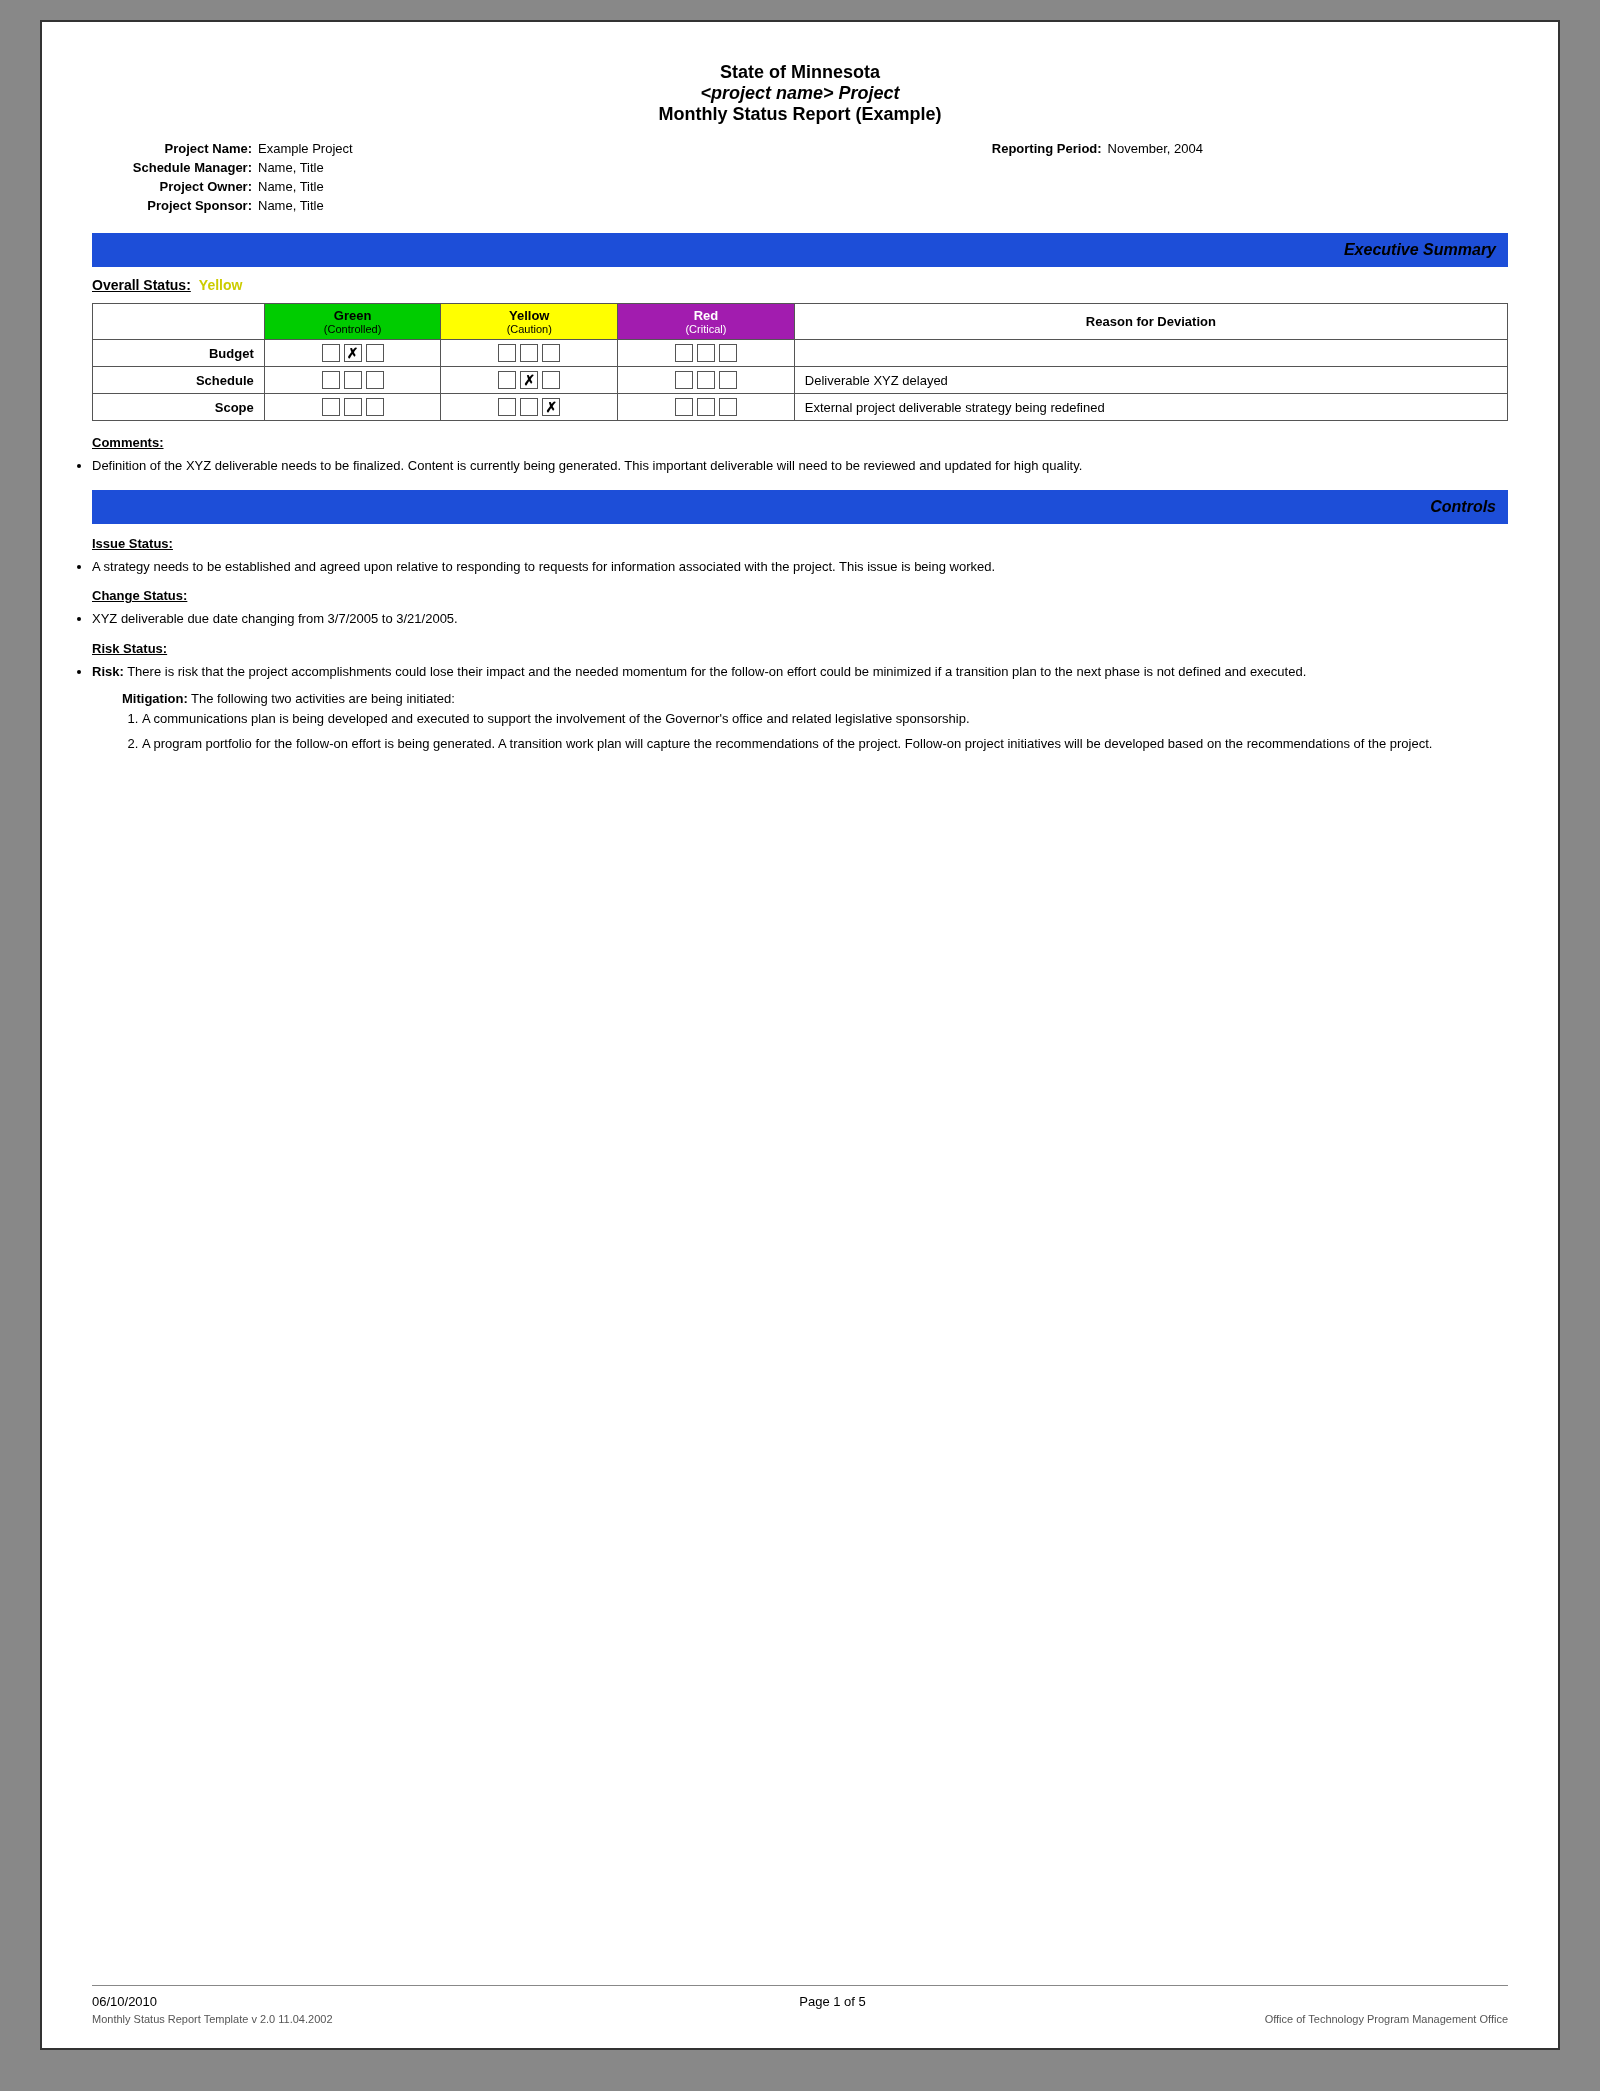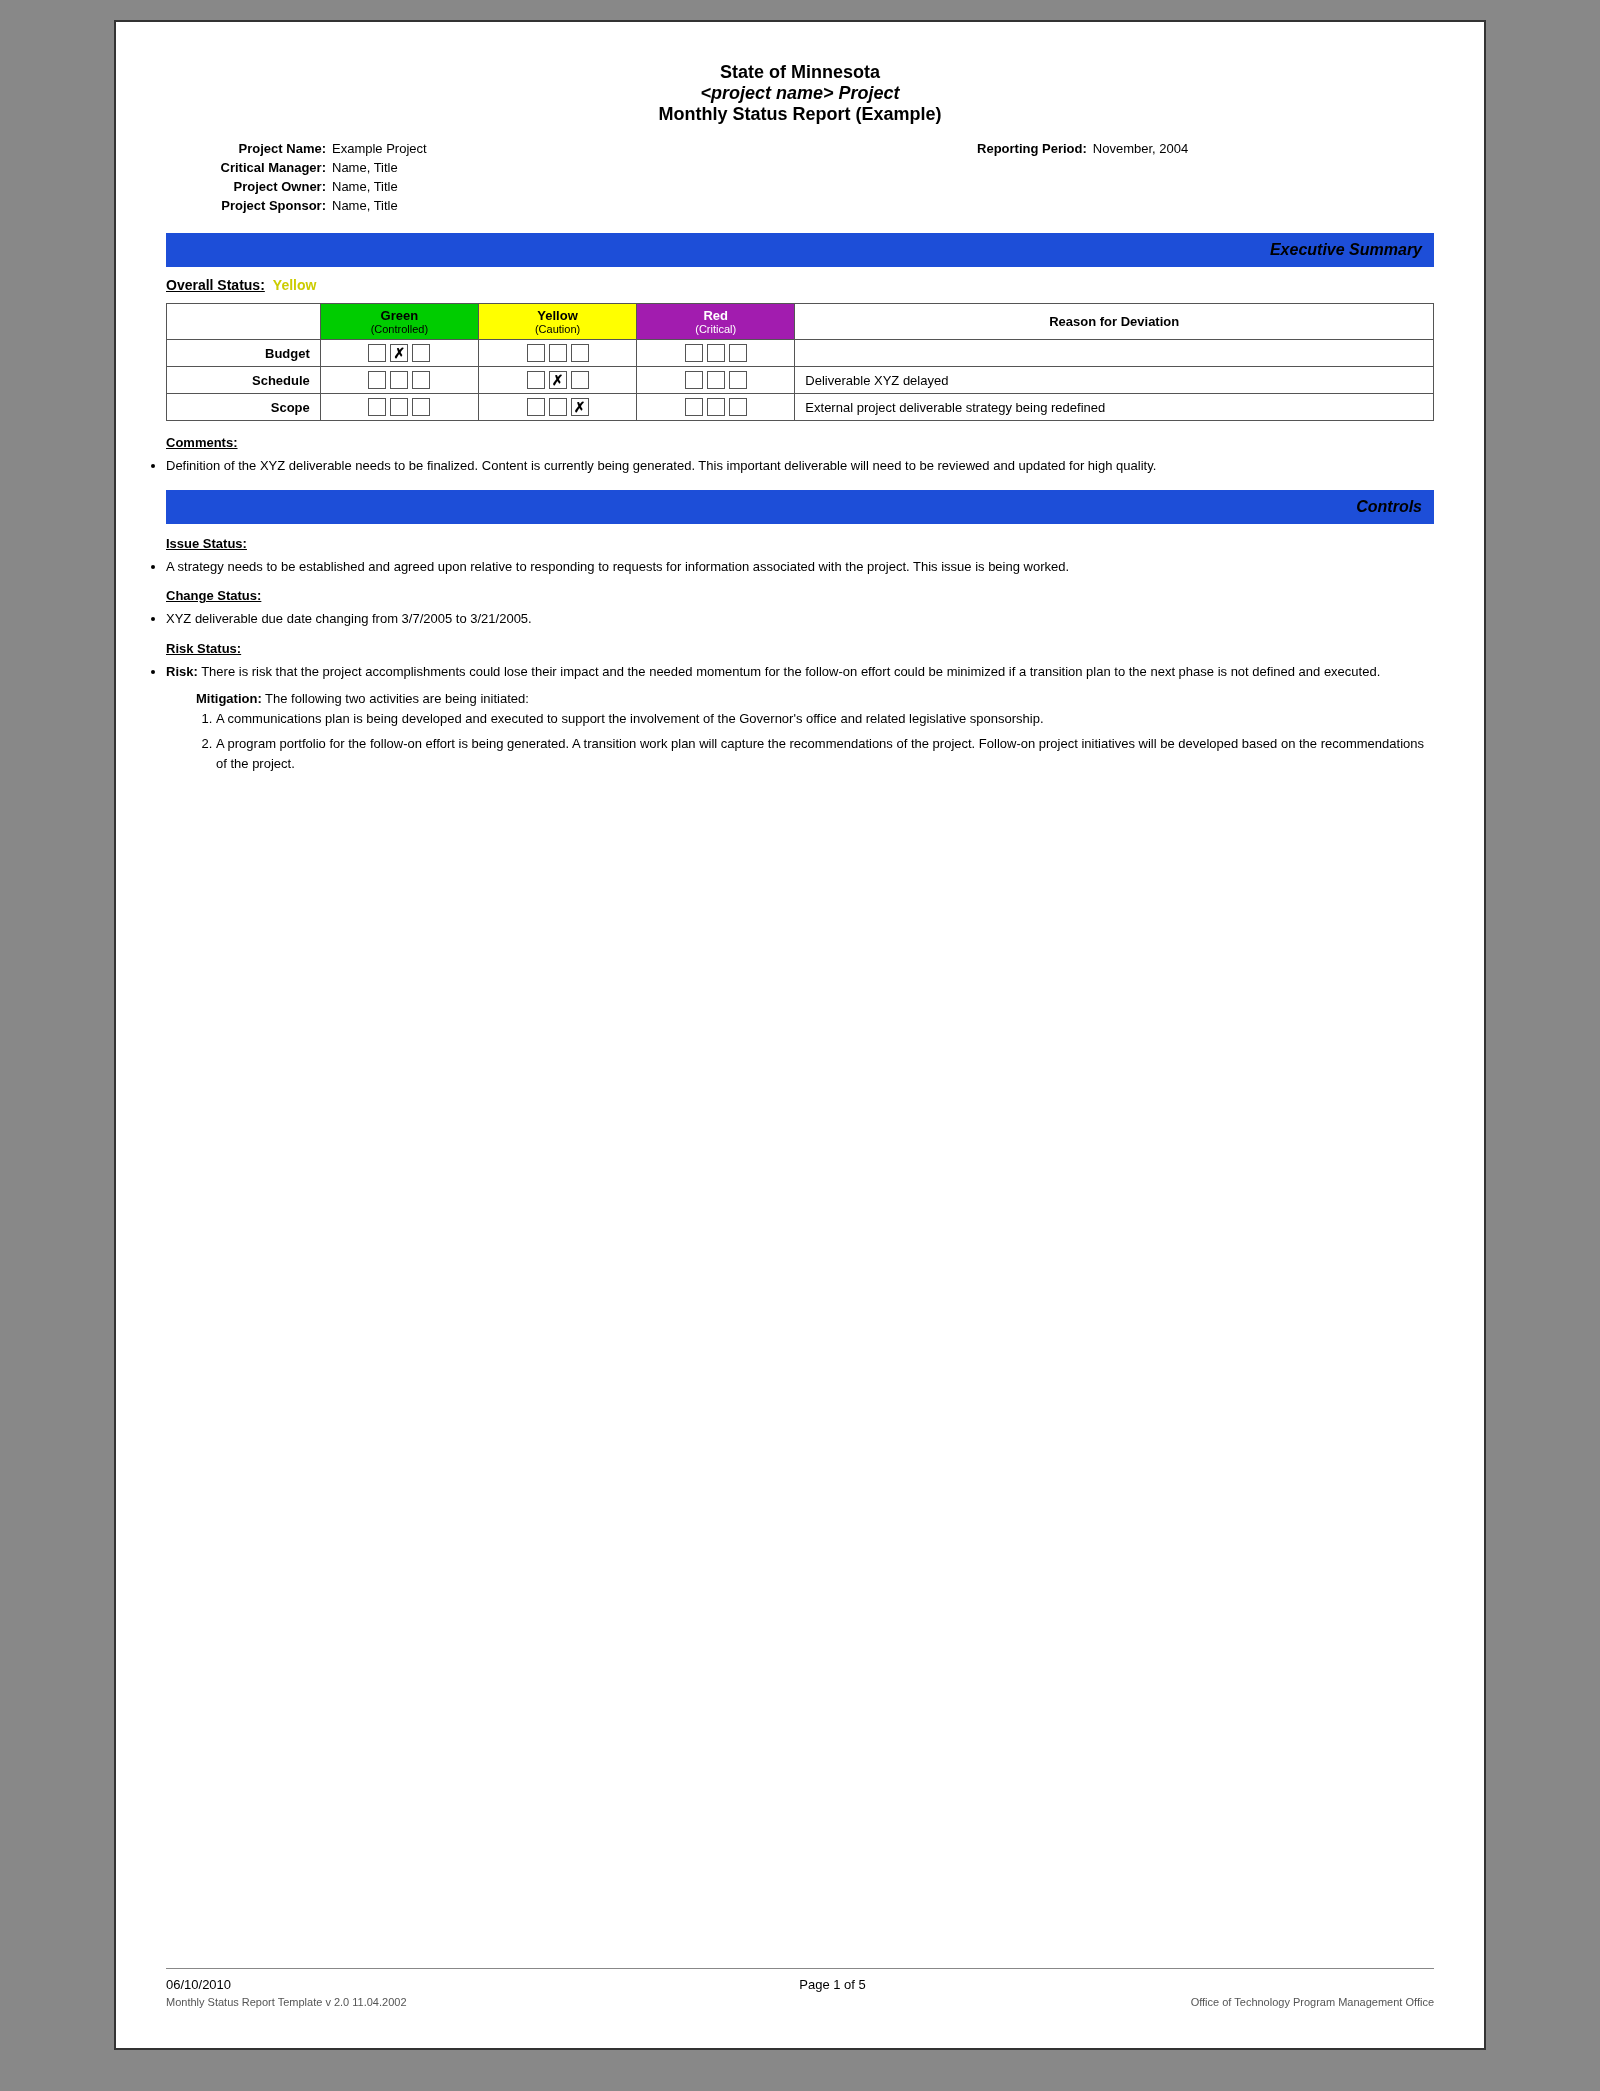--- a/index.html
+++ b/index.html
@@ -7,24 +7,24 @@
       background: #888;
       display: flex;
       justify-content: center;
       align-items: flex-start;
       padding: 20px;
       font-family: Arial, sans-serif;
       font-size: 13px;
     }
     .page {
       background: #fff;
-      width: 1372px;
+      width: 1520px;
       min-height: 2030px;
       border: 2px solid #333;
-      padding: 40px 50px 40px 50px;
+      padding: 40px 50px 23px 50px;
       position: relative;
       display: flex;
       flex-direction: column;
     }
     .content {
       flex: 1;
     }
     .header-title {
       text-align: center;
       margin-bottom: 16px;
@@ -231,21 +231,21 @@
       <div class="line3">Monthly Status Report (Example)</div>
     </div>
 
     <div class="project-info">
       <div class="project-info-left">
         <div class="info-row">
           <span class="info-label">Project Name:</span>
           <span class="info-value">Example Project</span>
         </div>
         <div class="info-row">
-          <span class="info-label">Critical Manager:</span>
+          <span class="info-label">Schedule Manager:</span>
           <span class="info-value">Name, Title</span>
         </div>
         <div class="info-row">
           <span class="info-label">Project Owner:</span>
           <span class="info-value">Name, Title</span>
         </div>
         <div class="info-row">
           <span class="info-label">Project Sponsor:</span>
           <span class="info-value">Name, Title</span>
         </div>

